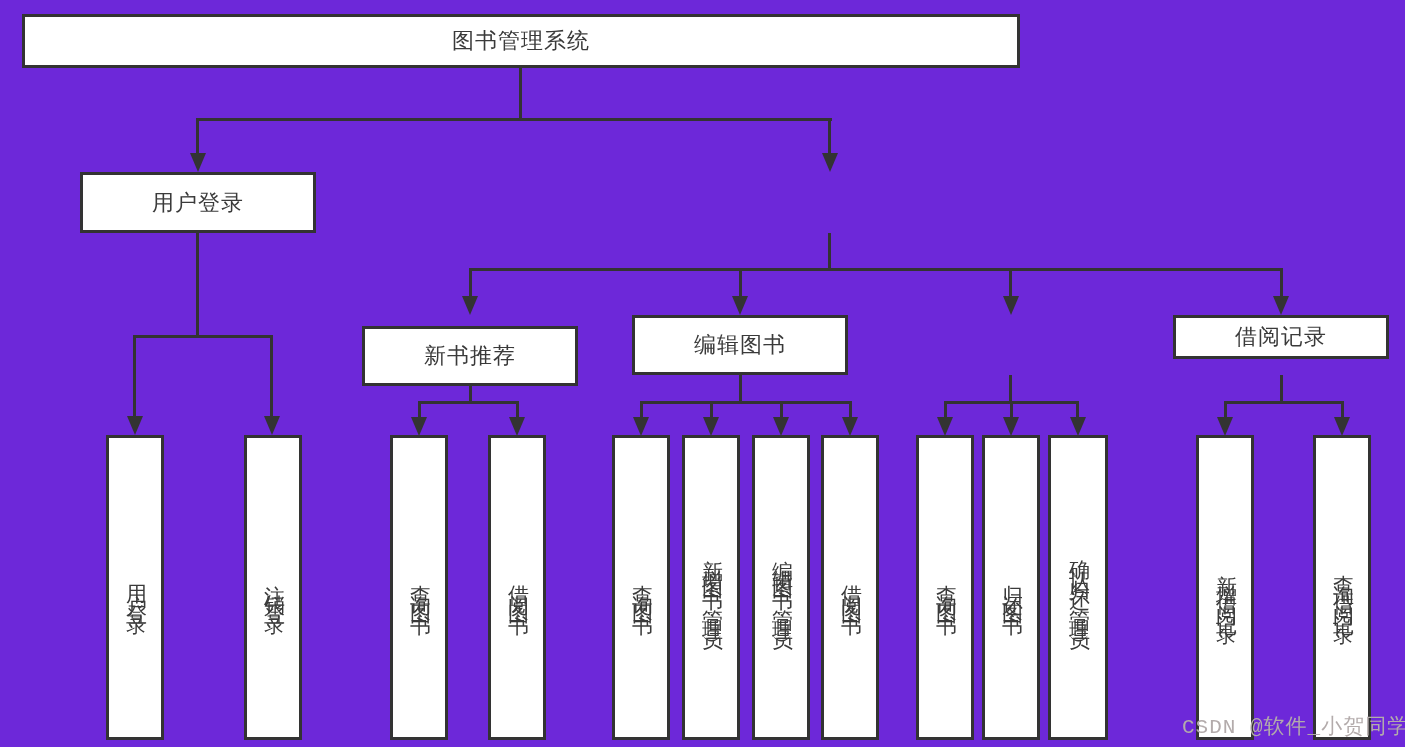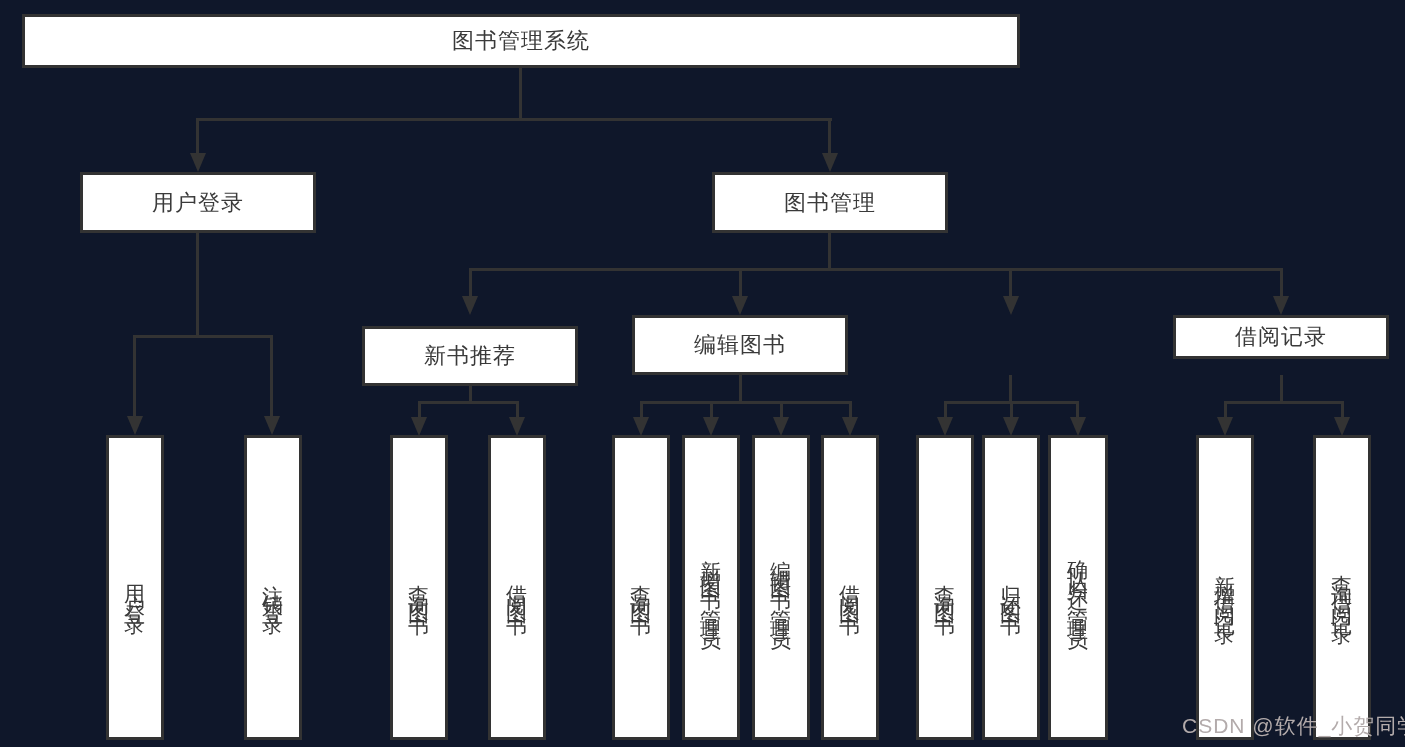--- a/index.html
+++ b/index.html
@@ -1,18 +1,18 @@
 <!DOCTYPE html>
 <html><head>
 <meta charset="utf-8">
 <style>
   html,body{margin:0;padding:0;background:#ffffff;}
   .canvas{
-    position:relative;width:1405px;height:747px;background:#0f172a;
-    font-family:Liberation Sans, sans-serif;overflow:hidden;
+    position:relative;width:1405px;height:747px;background:#6d28d9;
+    font-family:Liberation Mono, monospace;overflow:hidden;
   }
   .ln{position:absolute;background:#333333;}
   .ar{position:absolute;width:0;height:0;
       border-left:8px solid transparent;border-right:8px solid transparent;
       border-top:19px solid #333333;}
   .box-h{
     position:absolute;background:#ffffff;border:3px solid #333333;box-sizing:border-box;
     display:flex;align-items:center;justify-content:center;
     font-size:22px;color:#3a3a3a;letter-spacing:1px;z-index:2;
   }
@@ -97,23 +97,20 @@
   <div class="ar" style="left:1334px;top:417px;"></div>
 
   <div class="box-h" style="left:22px;top:14px;width:998px;height:54px;">
     <span>图书管理系统</span>
   </div>
 
   <div class="box-h" style="left:80px;top:172px;width:236px;height:61px;">
     <span>用户登录</span>
   </div>
 
-  <div class="box-h" style="left:712px;top:172px;width:236px;height:61px;">
-    <span>图书管理</span>
-  </div>
 
   <div class="box-h" style="left:362px;top:326px;width:216px;height:60px;">
     <span>新书推荐</span>
   </div>
 
   <div class="box-h" style="left:632px;top:315px;width:216px;height:60px;">
     <span>编辑图书</span>
   </div>
 
 

